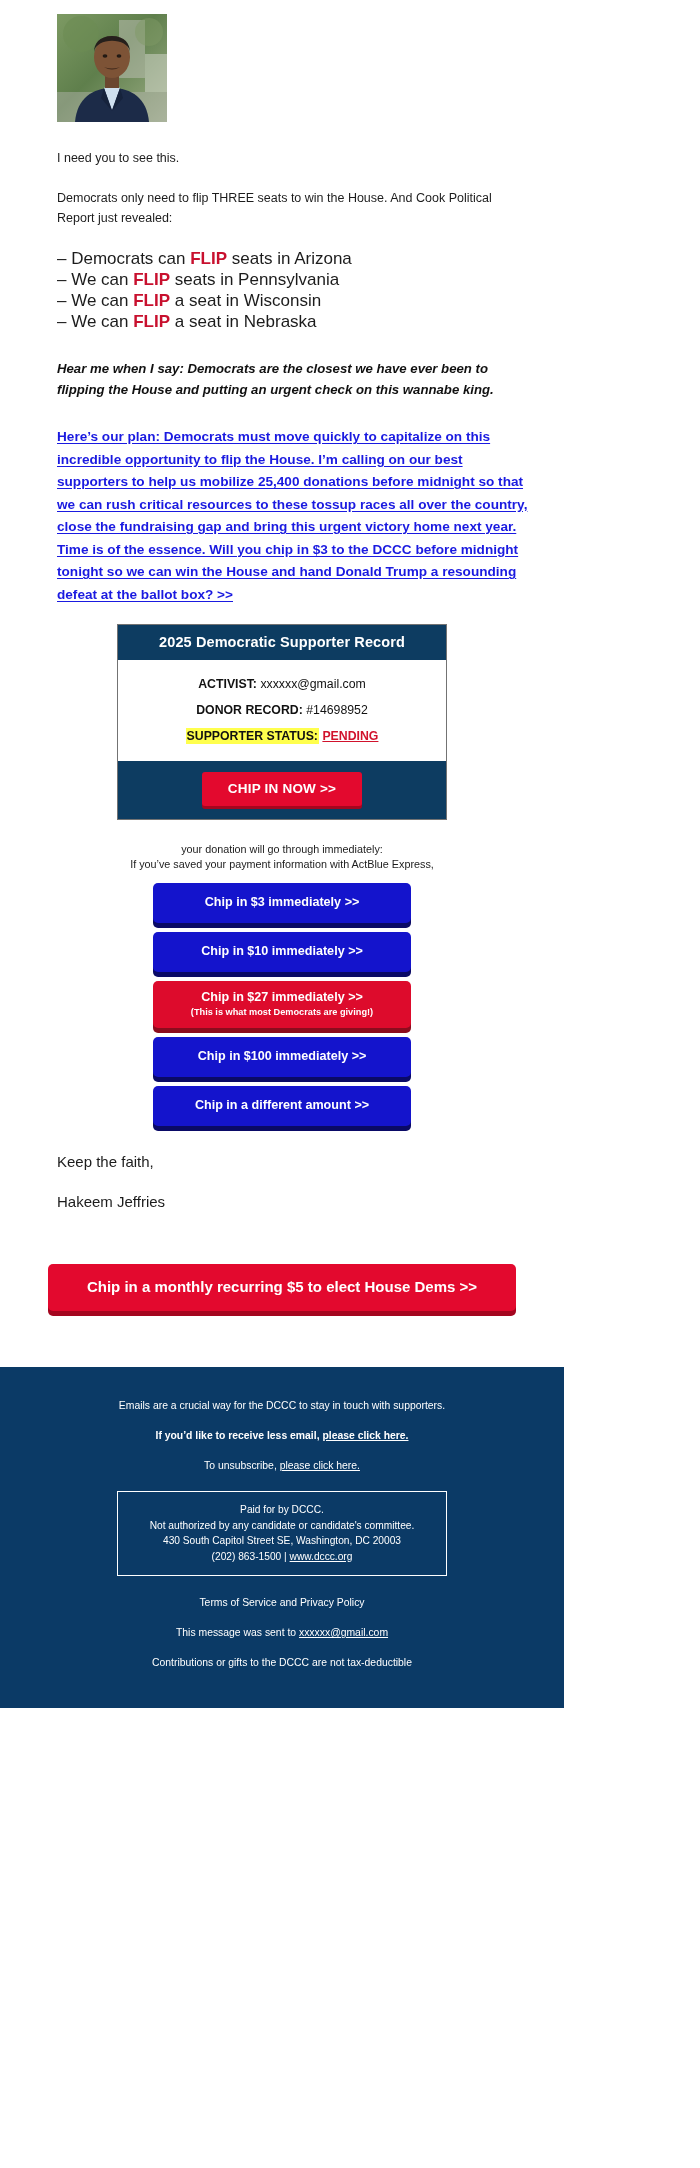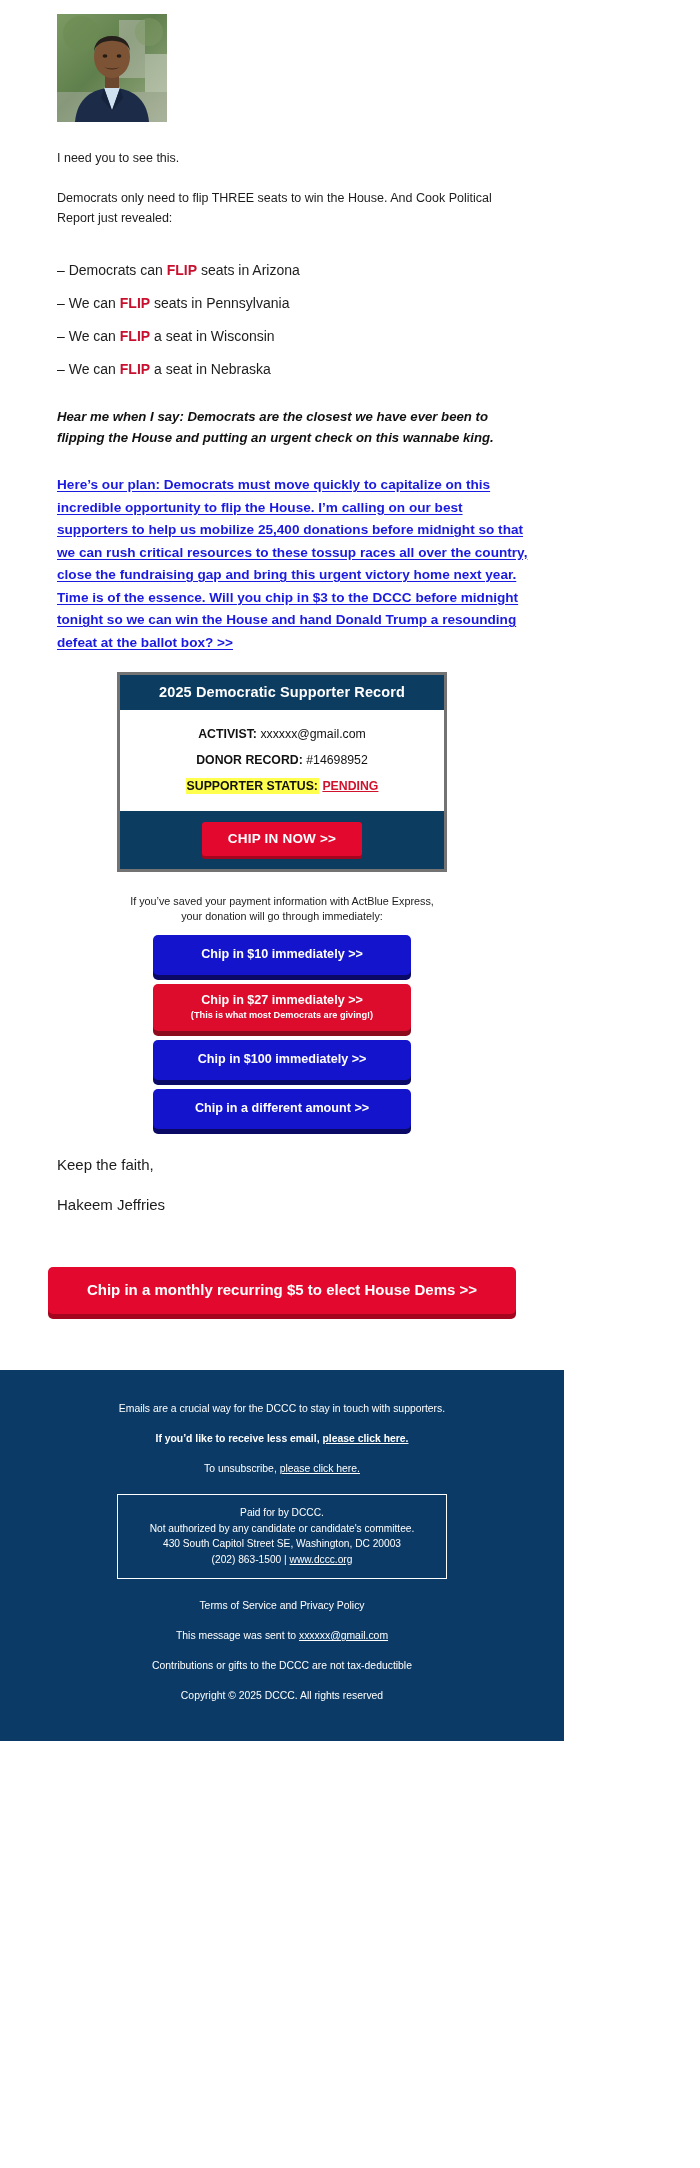--- a/index.html
+++ b/index.html
@@ -30,25 +30,24 @@
     padding: 0 60px 0 57px;
     font-size: 12.5px;
     line-height: 20px;
     color: #1c1c1c;
   }
   .gap-lg { height: 26px; }
   .gap-md { height: 20px; }
 
   .flip-list { padding: 0 60px 0 57px; }
   .flip-item {
-    font-size: 14px;
+    font-size: 17px;
     line-height: 21px;
     color: #1c1c1c;
     white-space: nowrap;
-    margin-top: 12px;
   }
   .flip { color: #C8102E; font-weight: bold; }
 
   .emph {
     margin: 0;
     padding: 0 55px 0 57px;
     font-size: 13.2px;
     line-height: 21px;
     font-weight: bold;
     font-style: italic;
@@ -66,21 +65,21 @@
     text-underline-offset: 2px;
     cursor: pointer;
     display: block;
   }
 
   
   .card-wrap { padding: 18px 0 0 0; display: flex; justify-content: center; }
   .card {
     width: 330px;
     background: #a3a3a3;
-    border: 3px solid #737373;
+    border: 1px solid #737373;
   }
   .card-head {
     background: #0d3c61;
     color: #ffffff;
     font-size: 14.5px;
     font-weight: bold;
     text-align: center;
     padding: 9px 6px 10px 6px;
     letter-spacing: 0.1px;
   }
@@ -293,25 +292,28 @@
           <span class="hl">SUPPORTER STATUS:</span> <span class="pending">PENDING</span>
         </div>
       </div>
       <div class="card-foot">
         <span class="chip-now">CHIP IN NOW &gt;&gt;</span>
       </div>
     </div>
   </div>
 
   <div class="express-note">
+    <div>your donation will go through immediately:</div>
     <div>If you’ve saved your payment information with ActBlue Express,</div>
-    <div>your donation will go through immediately:</div>
   </div>
 
   <div class="btn-stack">
+    <div class="amt-btn">
+      <span>Chip in $3 immediately &gt;&gt;</span>
+    </div>
     <div class="amt-btn">
       <span>Chip in $10 immediately &gt;&gt;</span>
     </div>
     <div class="amt-btn red">
       <span>Chip in $27 immediately &gt;&gt;</span>
       <span class="sub">(This is what most Democrats are giving!)</span>
     </div>
     <div class="amt-btn">
       <span>Chip in $100 immediately &gt;&gt;</span>
     </div>
@@ -351,16 +353,15 @@
     </div>
 
     <div class="foot-line">Terms of Service and Privacy Policy</div>
 
     <div class="foot-line">
       <span>This message was sent to </span><a class="foot-link" href="#">xxxxxx@gmail.com</a>
     </div>
 
     <div class="foot-line">Contributions or gifts to the DCCC are not tax-deductible</div>
 
-    <div class="foot-line">Copyright © 2025 DCCC. All rights reserved</div>
   </div>
 
 </div>
 
 </body></html>

